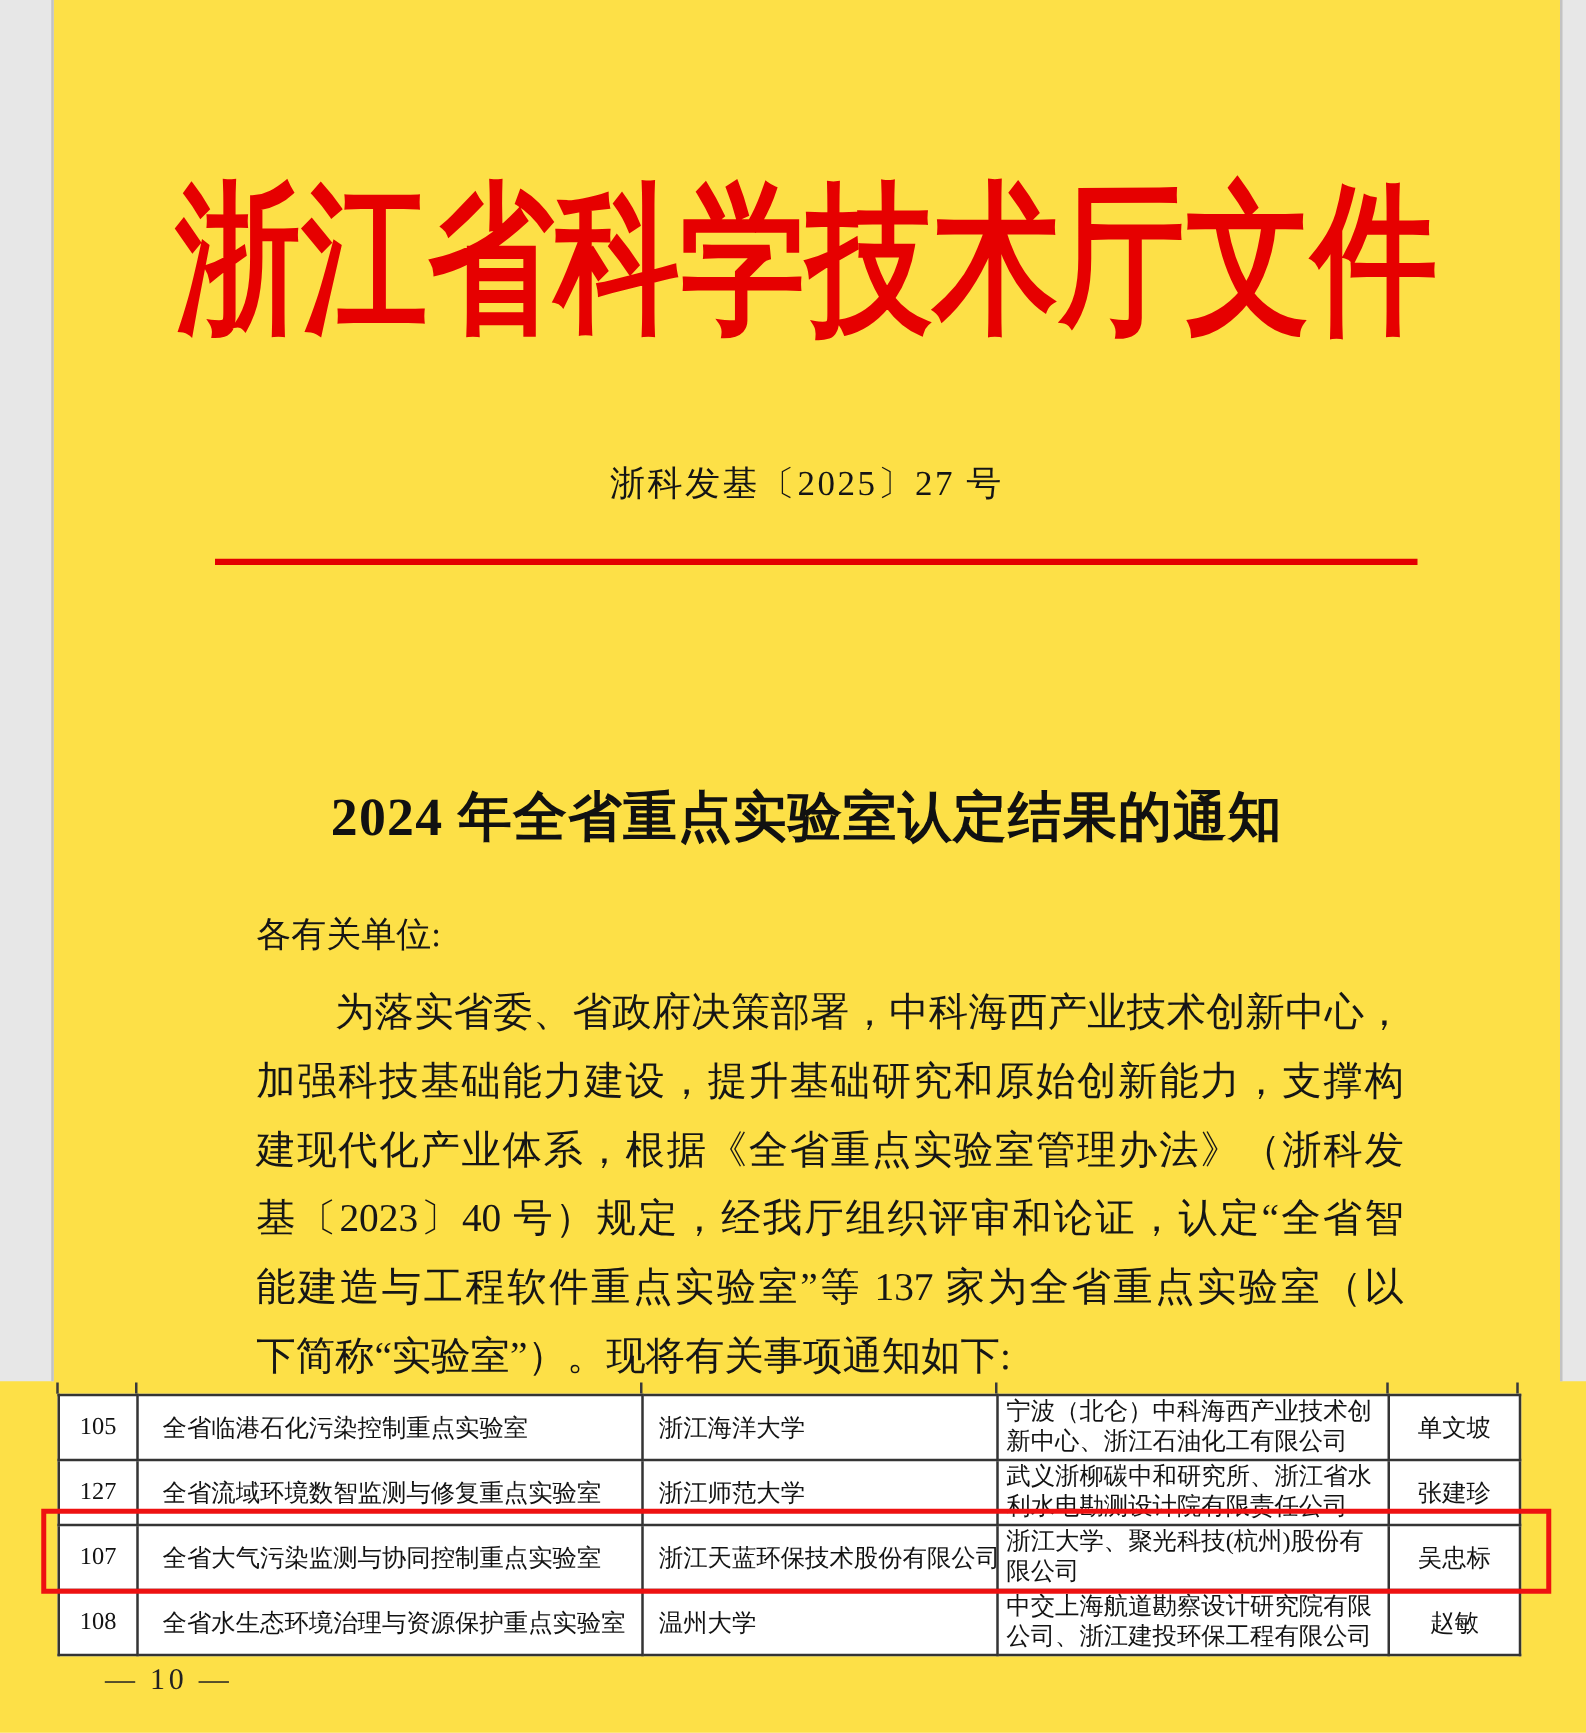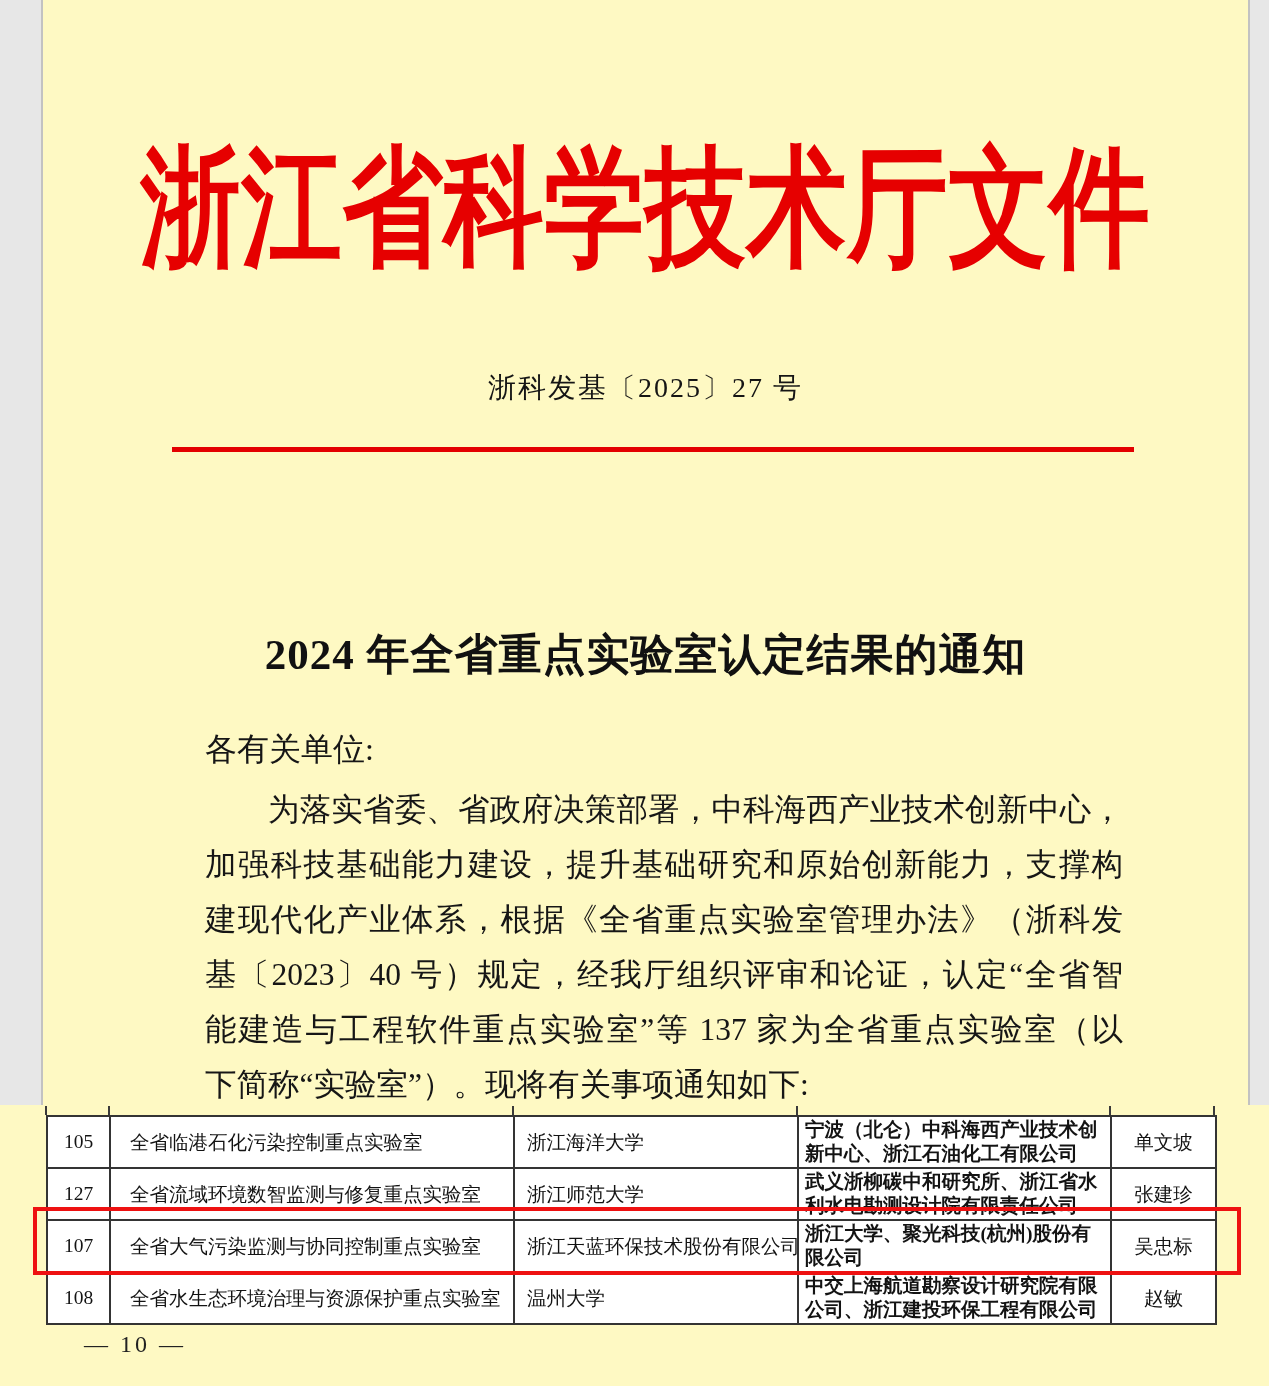--- a/index.html
+++ b/index.html
@@ -1,19 +1,19 @@
 <!DOCTYPE html>
 <html><head>
 <meta charset="utf-8">
 <style>
   html,body{margin:0;padding:0;}
   .screen{
     position:relative;
     width:1269px;height:1386px;
-    background:#fef9c3;
+    background:#fde047;
     overflow:hidden;
     font-family:"Liberation Serif","DejaVu Serif",serif;
     color:#1c1c1c;
   }
   
   .desk-left{
     position:absolute;left:0;top:0;width:41px;height:1105px;
     background:#e7e7e7;border-right:2px solid #c2c2c2;
   }
   .desk-right{
@@ -39,21 +39,21 @@
     background:#e30000;
   }
   .notice-title{
     position:absolute;left:43px;width:1205px;height:56px;line-height:56px;
     text-align:center;font-size:43px;font-weight:bold;color:#111;
   }
   .notice-title.l1{top:532px;letter-spacing:2px;}
   .notice-title.l2{top:627px;letter-spacing:1px;}
   .salutation{
     position:absolute;left:205px;top:727px;height:44px;line-height:44px;
-    font-size:32px;color:#161616;
+    font-size:28px;color:#161616;
   }
   .body-text{
     position:absolute;left:205px;top:782px;width:918px;
     font-size:31.5px;color:#161616;
   }
   .body-line{
     height:55px;line-height:55px;
     text-align:justify;text-align-last:justify;
     white-space:nowrap0;
   }
@@ -70,21 +70,21 @@
   table.lab-table td{
     border:2px solid #343434;
     font-size:19.5px;color:#131313;
     vertical-align:middle;
     overflow:hidden;
   }
   tr.r1{height:49px;} tr.r2{height:45px;} tr.r3{height:49px;} tr.r4{height:49px;}
   td.c-no{text-align:center;}
   td.c-lab{padding-left:19px;text-align:left;}
   td.c-inst{padding-left:12px;white-space:nowrap;}
-  td.c-part{padding-left:6px;padding-right:0;line-height:24px;font-weight:bold;}
+  td.c-part{padding-left:6px;padding-right:0;line-height:24px;}
   td.c-dir{text-align:center;}
   .highlight-box{
     position:absolute;left:33px;top:1207px;width:1200px;height:60px;
     border:4px solid #ee1111;background:transparent;
     pointer-events:none;
   }
   .page-number{
     position:absolute;left:84px;top:1326px;height:36px;line-height:36px;
     font-size:24px;color:#222;letter-spacing:3px;
   }

